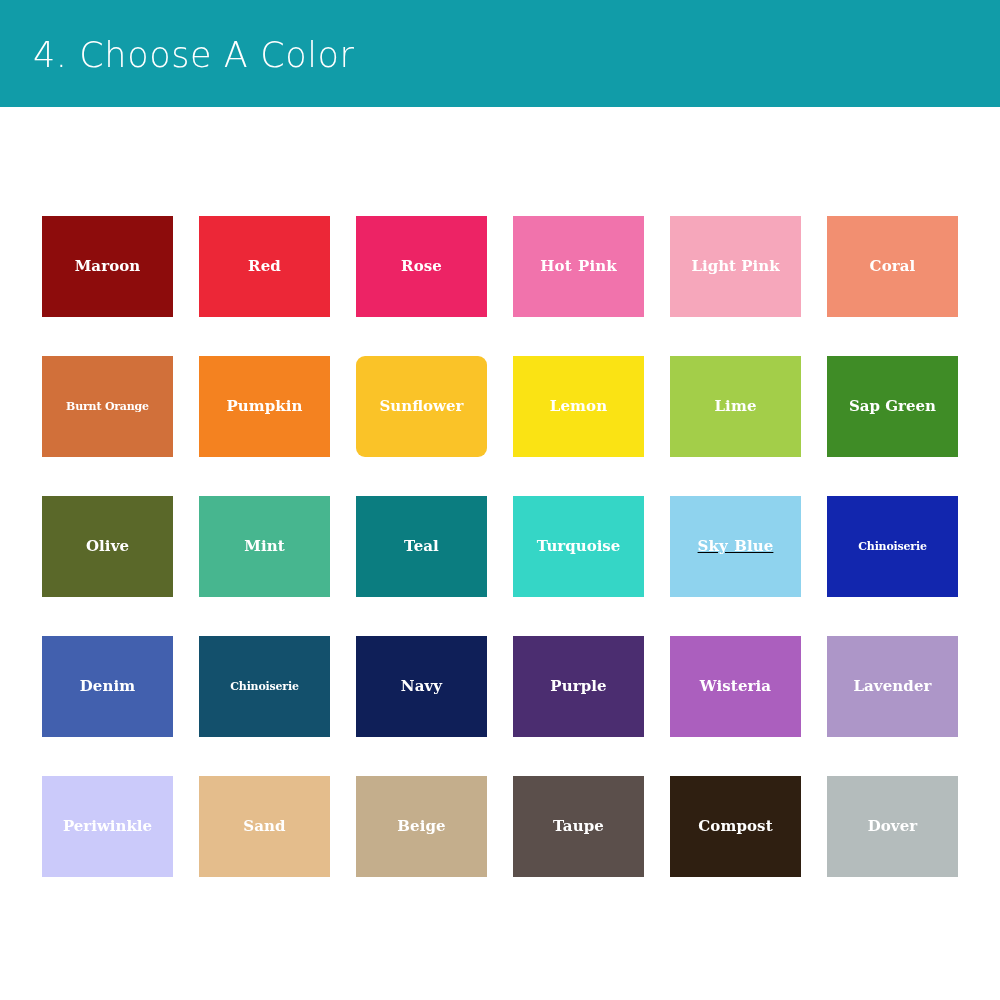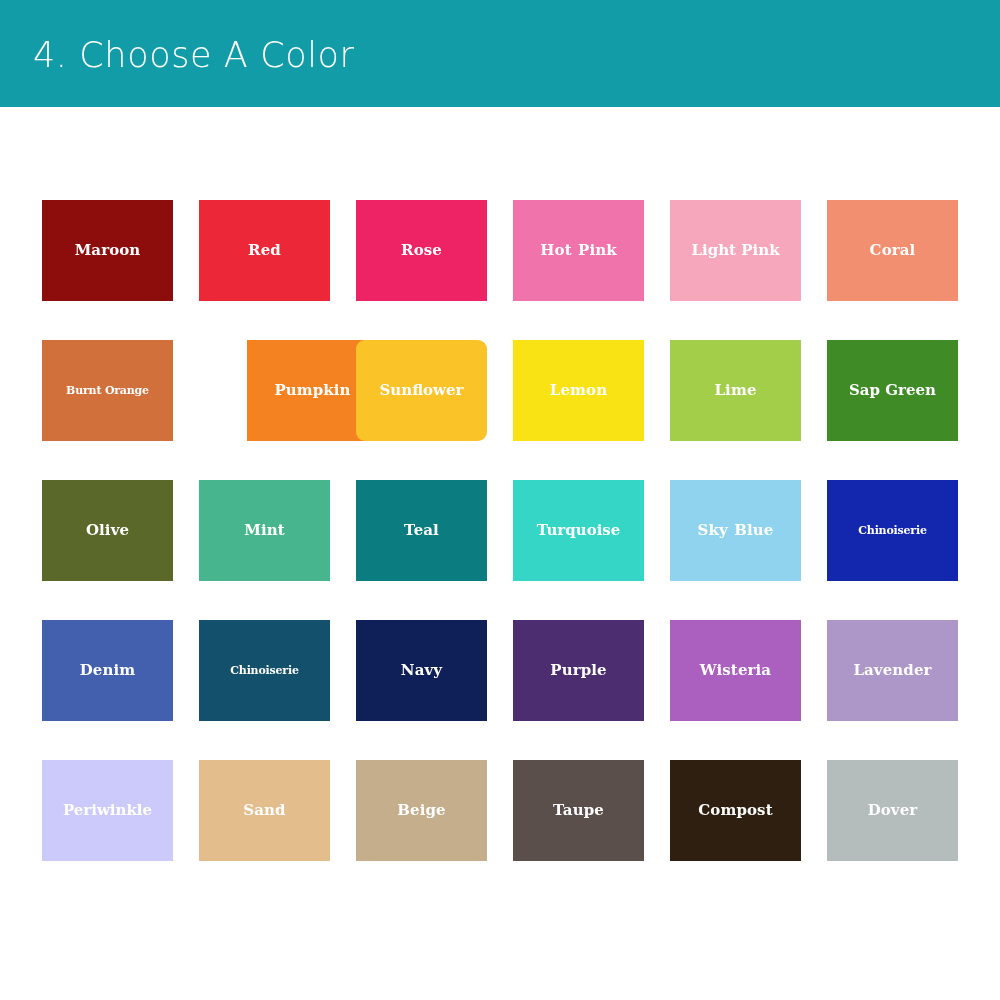--- a/index.html
+++ b/index.html
@@ -41,21 +41,21 @@
     letter-spacing: 0.6px;
     margin-left: 33px;
     margin-top: 2px;
     white-space: nowrap;
   }
 
   
   .swatch-grid {
     position: absolute;
     left: 42px;
-    top: 200px;
+    top: 216px;
     width: 916px;
     display: grid;
     grid-template-columns: repeat(6, 131px);
     grid-auto-rows: 101px;
     column-gap: 26px;
     row-gap: 39px;
   }
 
   .swatch {
     width: 131px;
@@ -113,21 +113,21 @@
       </div>
       <div class="swatch" style="background: rgb(246, 167, 187);">
         <span class="swatch-label small">Light Pink</span>
       </div>
       <div class="swatch" style="background: rgb(242, 143, 113);">
         <span class="swatch-label">Coral</span>
       </div>
       <div class="swatch" style="background: rgb(209, 112, 58);">
         <span class="swatch-label xsmall">Burnt Orange</span>
       </div>
-      <div class="swatch" style="background: rgb(244, 130, 32); margin-left: 48px;">
+      <div class="swatch" style="background: rgb(244, 130, 32);">
         <span class="swatch-label">Pumpkin</span>
       </div>
       <div class="swatch" style="background: rgb(250, 195, 40); border-radius: 9px;">
         <span class="swatch-label small">Sunflower</span>
       </div>
       <div class="swatch" style="background: rgb(250, 227, 20);">
         <span class="swatch-label">Lemon</span>
       </div>
       <div class="swatch" style="background: rgb(163, 206, 73);">
         <span class="swatch-label">Lime</span>
@@ -140,21 +140,21 @@
       </div>
       <div class="swatch" style="background: rgb(71, 182, 143);">
         <span class="swatch-label">Mint</span>
       </div>
       <div class="swatch" style="background: rgb(11, 125, 128);">
         <span class="swatch-label">Teal</span>
       </div>
       <div class="swatch" style="background: rgb(53, 214, 198);">
         <span class="swatch-label small">Turquoise</span>
       </div>
-      <div class="swatch" style="background: rgb(143, 211, 238);">
+      <div class="swatch" style="background: rgb(143, 211, 238); text-decoration: underline;">
         <span class="swatch-label">Sky Blue</span>
       </div>
       <div class="swatch" style="background: rgb(18, 38, 174);">
         <span class="swatch-label xsmall">Chinoiserie</span>
       </div>
       <div class="swatch" style="background: rgb(66, 96, 174);">
         <span class="swatch-label">Denim</span>
       </div>
       <div class="swatch" style="background: rgb(19, 80, 108);">
         <span class="swatch-label xsmall">Chinoiserie</span>

